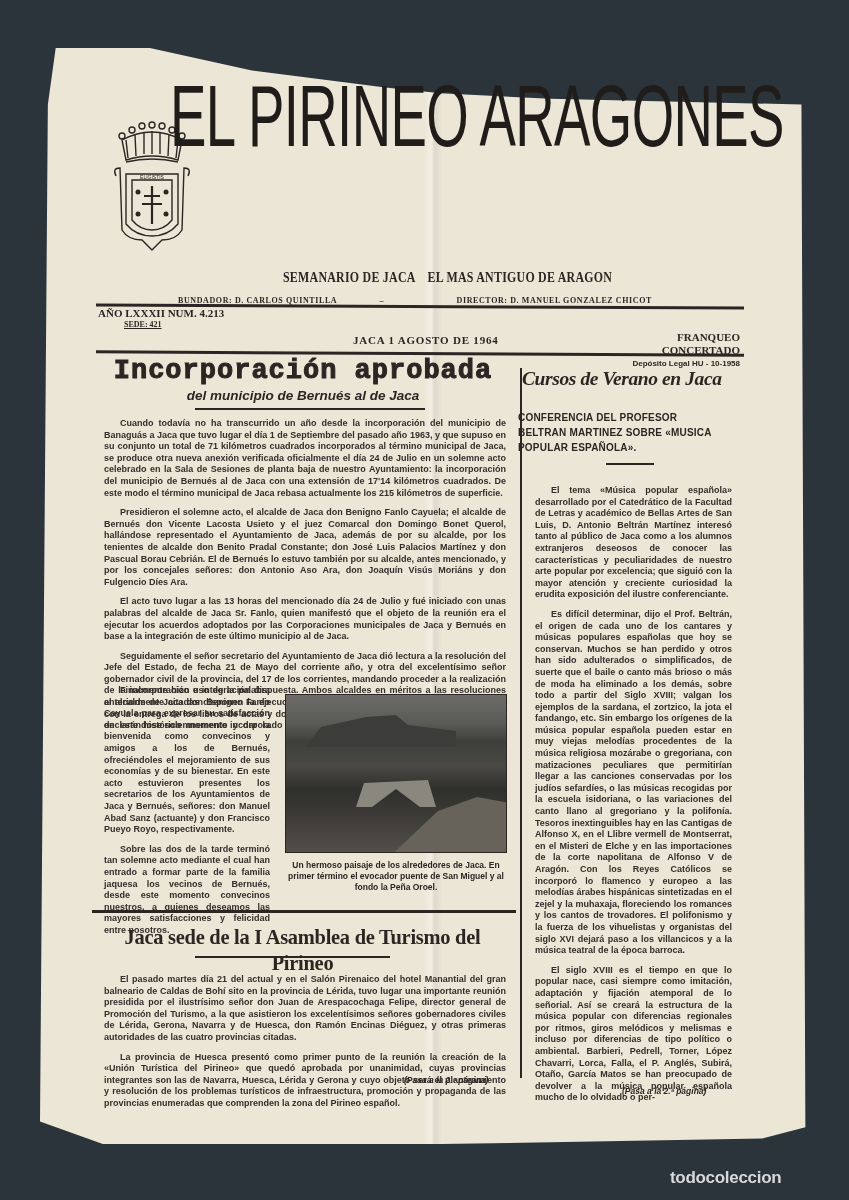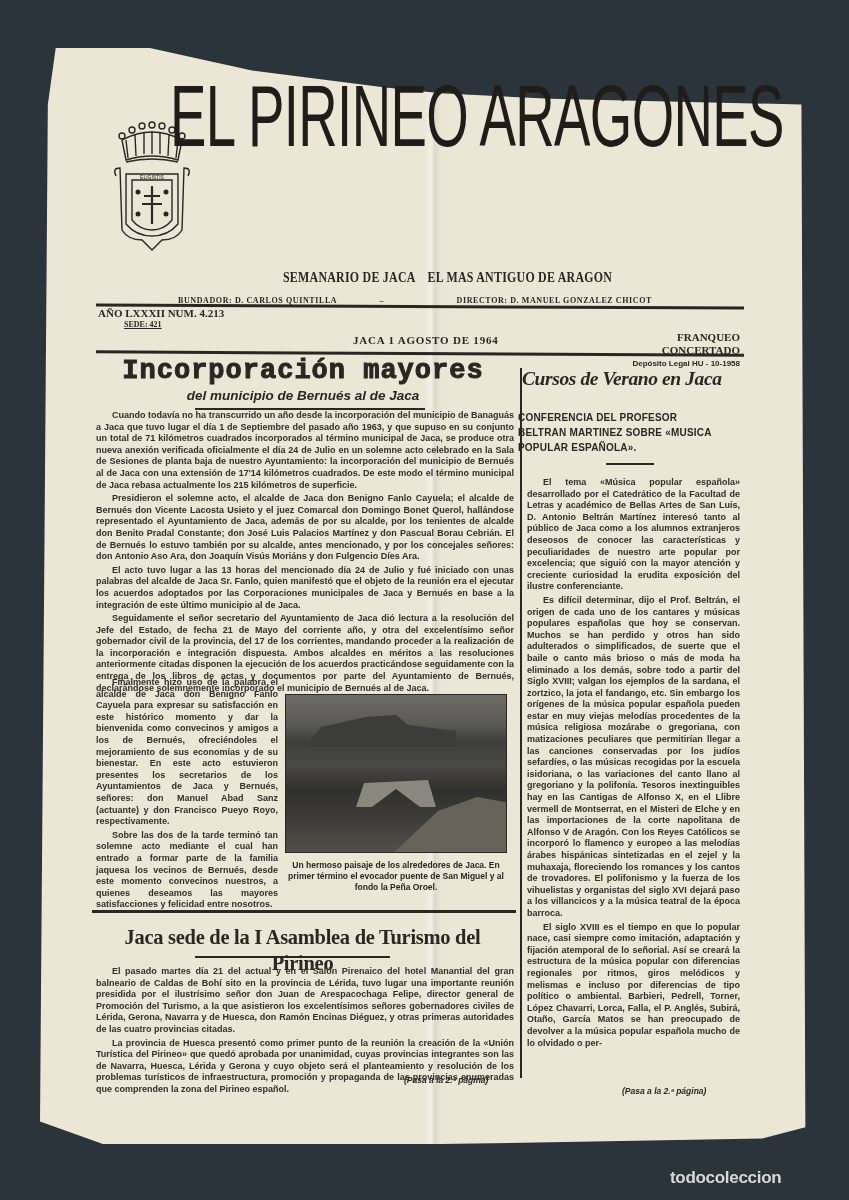--- a/index.html
+++ b/index.html
@@ -20,21 +20,21 @@
   .issue-info{left:98px;top:307px;font-size:11px;font-weight:700;line-height:12px;}
   .issue-info .sede{margin-left:26px;font-size:8px;text-decoration:underline;}
   .dateline{left:353px;top:334px;font-size:11px;font-weight:700;letter-spacing:.8px;}
   .franqueo{left:620px;top:331px;width:120px;text-align:right;font-size:11px;font-weight:700;line-height:13px;}
   .franqueo .dep{font-size:8px;font-family:"Liberation Sans",sans-serif;}
   .coat{left:108px;top:110px;width:88px;height:145px;}
   .h1{left:88px;top:356px;width:430px;text-align:center;font-family:"Liberation Mono",monospace;font-weight:700;font-size:27px;letter-spacing:1px;-webkit-text-stroke:1px #2b2623;}
   .h1-sub{left:88px;top:388px;width:430px;text-align:center;font-family:"Liberation Sans",sans-serif;font-style:italic;font-weight:700;font-size:13.5px;}
   .short-rule{position:absolute;height:1.5px;background:#2b2623;}
   .body-text{font-family:"Liberation Sans",sans-serif;font-weight:700;font-size:9px;line-height:11.6px;text-align:justify;color:#332e2a;}
-  .body-text p{margin:0;text-indent:16px;}
+  .body-text p{margin:8px;text-indent:16px;}
   .body-text p + p{margin-top:2px;}
   .col1{left:96px;top:410px;width:418px;}
   .col1b{left:96px;top:677px;width:182px;}
   .photo{left:285px;top:694px;width:220px;height:157px;
     background:linear-gradient(180deg,#6d6c68 0%,#5a5a56 18%,#3e3f3c 30%,#4a4944 45%,#2f2f2d 60%,#3b3935 75%,#524f49 100%);
     border:1px solid #2b2623;overflow:hidden;}
   .photo .mtn{position:absolute;left:20px;top:12px;width:150px;height:40px;background:#3c3d3a;clip-path:polygon(0 100%,10% 50%,40% 25%,60% 20%,68% 45%,100% 60%,100% 100%);}
   .photo .bridge{position:absolute;left:70px;top:82px;width:80px;height:30px;background:#8a877f;clip-path:polygon(0 100%,10% 20%,90% 10%,100% 100%,80% 100%,50% 40%,20% 100%);}
   .photo .hill{position:absolute;left:100px;top:95px;width:130px;height:70px;background:#67635b;clip-path:polygon(0 100%,40% 30%,70% 10%,100% 20%,100% 100%);}
   .caption{left:283px;top:860px;width:226px;text-align:center;font-family:"Liberation Sans",sans-serif;font-weight:700;font-size:8.5px;line-height:11px;}
@@ -94,21 +94,21 @@
   <div>AÑO LXXXII  NUM. 4.213</div>
   <div class="sede">SEDE: 421</div>
 </div>
 <div class="abs dateline">JACA  1  AGOSTO  DE  1964</div>
 <div class="abs franqueo">
   <div>FRANQUEO CONCERTADO</div>
   <div class="dep">Depósito Legal HU - 10-1958</div>
 </div>
 <div class="rule" style="left:96px;top:352px;width:648px;transform:rotate(.3deg);"></div>
 
-<div class="abs h1">Incorporación mayores</div>
+<div class="abs h1">Incorporación aprobada</div>
 <div class="abs h1-sub">del municipio de Bernués al de Jaca</div>
 <div class="short-rule" style="left:195px;top:408px;width:230px;"></div>
 <div class="abs body-text col1">
   <p>Cuando todavía no ha transcurrido un año desde la incorporación del municipio de Banaguás a Jaca que tuvo lugar el día 1 de Septiembre del pasado año 1963, y que supuso en su conjunto un total de 71 kilómetros cuadrados incorporados al término municipal de Jaca, se produce otra nueva anexión verificada oficialmente el día 24 de Julio en un solemne acto celebrado en la Sala de Sesiones de planta baja de nuestro Ayuntamiento: la incorporación del municipio de Bernués al de Jaca con una extensión de 17'14 kilómetros cuadrados. De este modo el término municipal de Jaca rebasa actualmente los 215 kilómetros de superficie.</p>
   <p>Presidieron el solemne acto, el alcalde de Jaca don Benigno Fanlo Cayuela; el alcalde de Bernués don Vicente Lacosta Usieto y el juez Comarcal don Domingo Bonet Querol, hallándose representado el Ayuntamiento de Jaca, además de por su alcalde, por los tenientes de alcalde don Benito Pradal Constante; don José Luis Palacios Martínez y don Pascual Borau Cebrián. El de Bernués lo estuvo también por su alcalde, antes mencionado, y por los concejales señores: don Antonio Aso Ara, don Joaquín Visús Moriáns y don Fulgencio Díes Ara.</p>
   <p>El acto tuvo lugar a las 13 horas del mencionado día 24 de Julio y fué iniciado con unas palabras del alcalde de Jaca Sr. Fanlo, quien manifestó que el objeto de la reunión era el ejecutar los acuerdos adoptados por las Corporaciones municipales de Jaca y Bernués en base a la integración de este último municipio al de Jaca.</p>
   <p>Seguidamente el señor secretario del Ayuntamiento de Jaca dió lectura a la resolución del Jefe del Estado, de fecha 21 de Mayo del corriente año, y otra del excelentísimo señor gobernador civil de la provincia, del 17 de los corrientes, mandando proceder a la realización de la incorporación e integración dispuesta. Ambos alcaldes en méritos a las resoluciones anteriormente citadas disponen la ejecución de los acuerdos practicándose seguidamente con la entrega de los libros de actas y documentos por parte del Ayuntamiento de Bernués, declarándose solemnemente incorporado el municipio de Bernués al de Jaca.</p>
 </div>
 <div class="abs body-text col1b">
   <p>Finalmente hizo uso de la palabra el alcalde de Jaca don Benigno Fanlo Cayuela para expresar su satisfacción en este histórico momento y dar la bienvenida como convecinos y amigos a los de Bernués, ofreciéndoles el mejoramiento de sus economías y de su bienestar. En este acto estuvieron presentes los secretarios de los Ayuntamientos de Jaca y Bernués, señores: don Manuel Abad Sanz (actuante) y don Francisco Pueyo Royo, respectivamente.</p>

